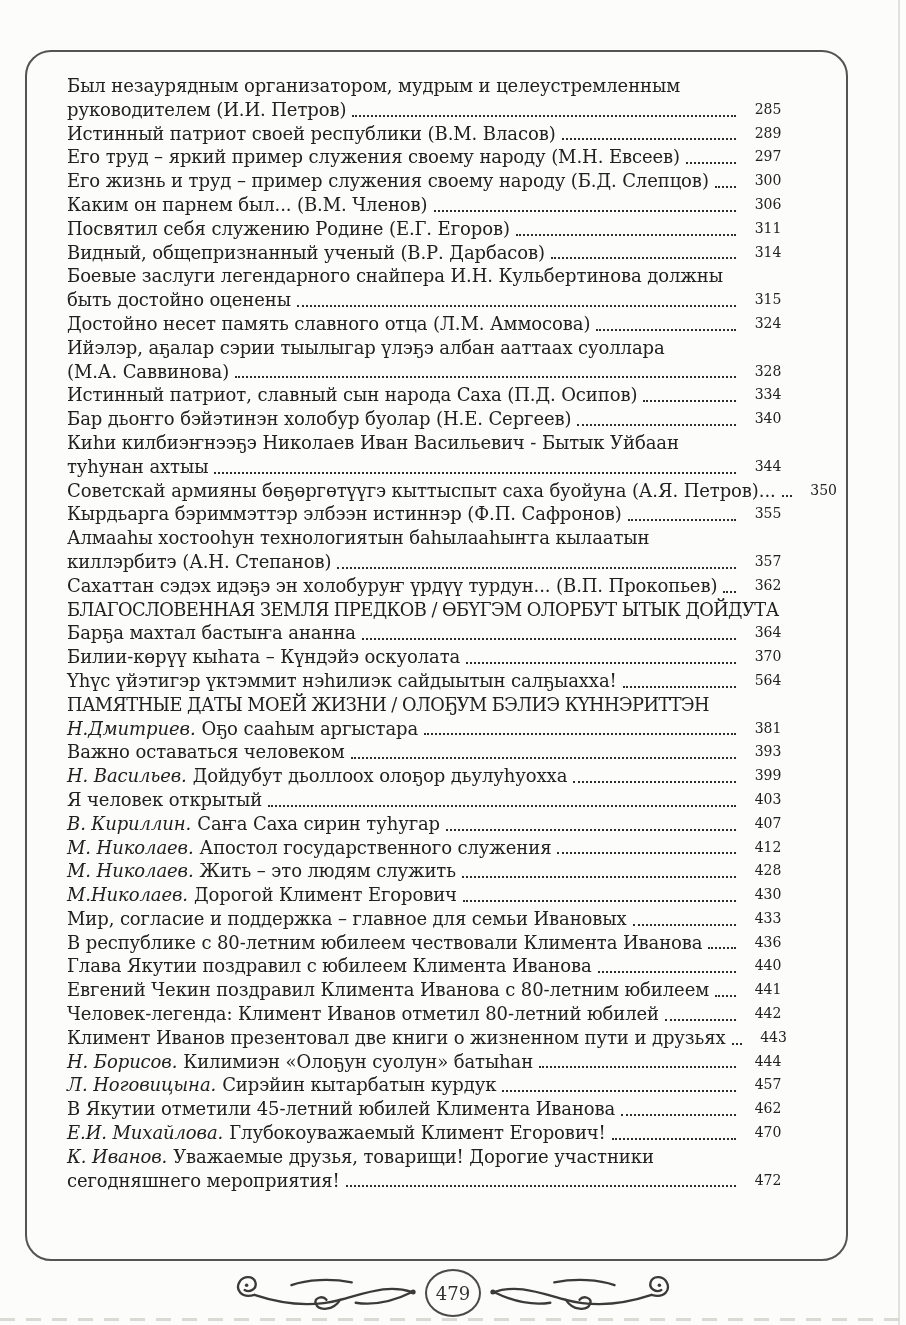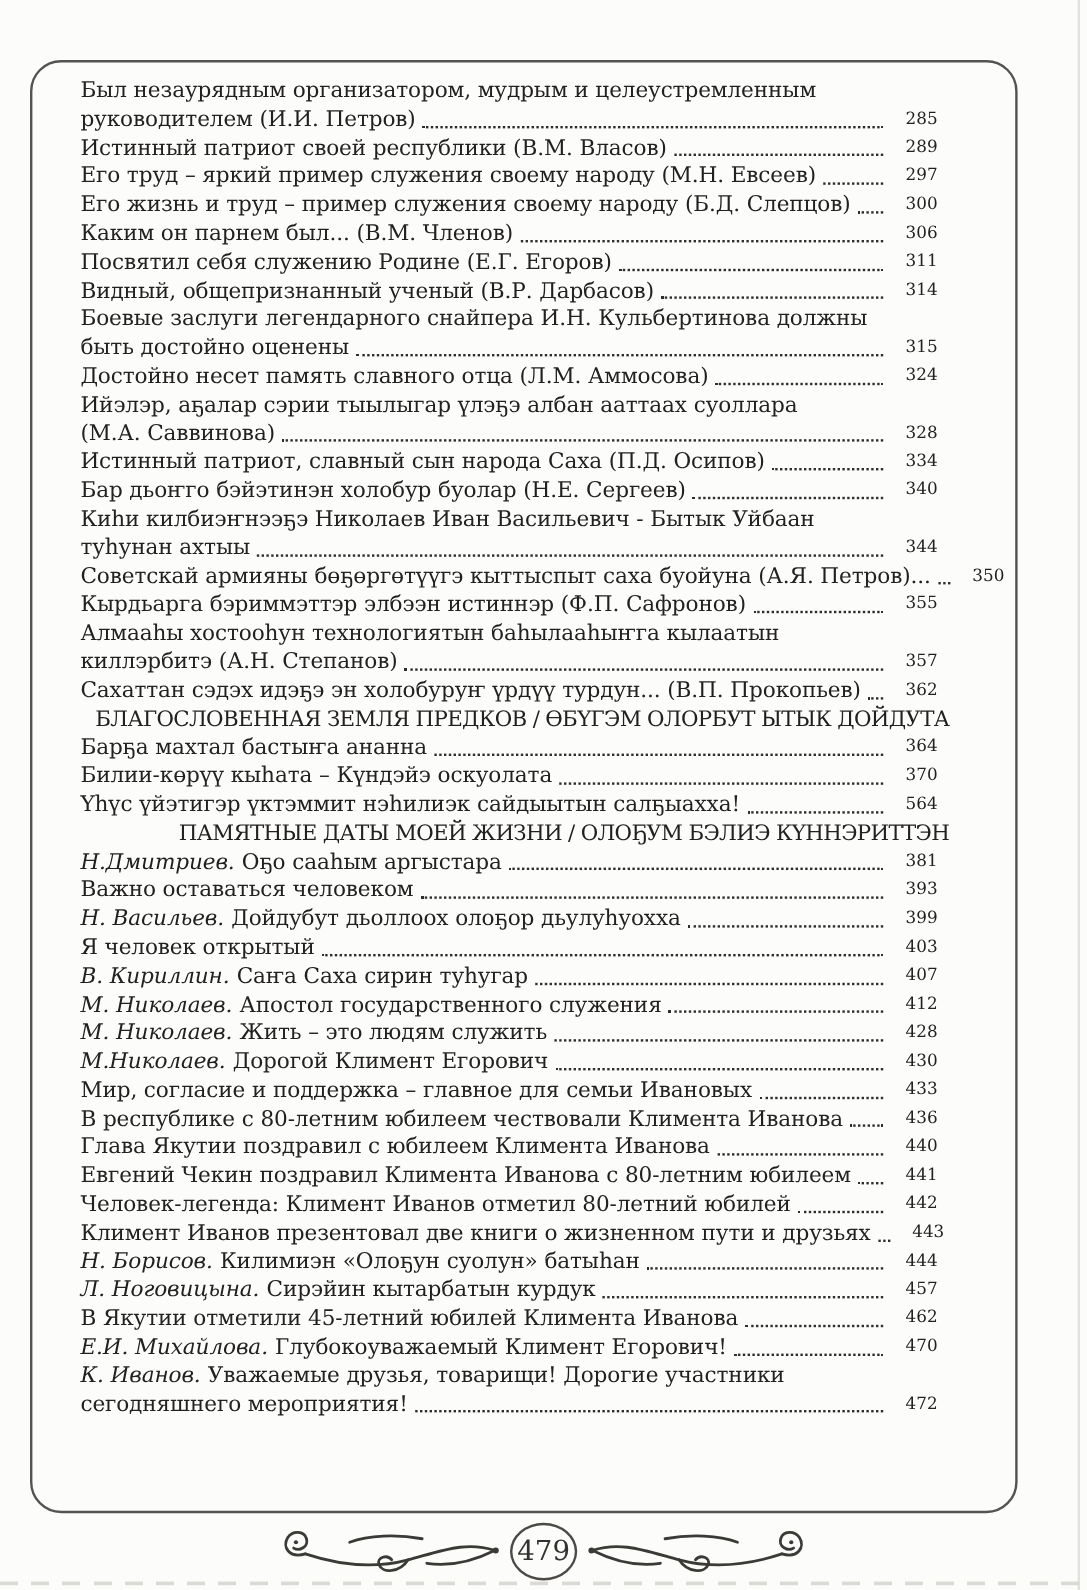--- a/index.html
+++ b/index.html
@@ -6,49 +6,49 @@
   body{
     width:906px;height:1325px;position:relative;overflow:hidden;
     background:#fcfcfa;
     font-family:"DejaVu Serif","Liberation Serif",serif;
     color:#222120;
   }
   .page-frame{
     position:absolute;left:25px;top:50px;width:823px;height:1211px;
     box-sizing:border-box;
     border:2px solid #555350;border-radius:26px;
-    padding:12px 55px 0 40px;
+    padding:22px 55px 0 40px;
     background:transparent;
   }
   .toc{width:100%;}
   .row{
     display:flex;align-items:flex-end;
     height:23.8px;font-size:18px;line-height:23.8px;
     white-space:nowrap;letter-spacing:-0.1px;
   }
   .row .txt{flex:0 0 auto;}
   .row .author{font-style:italic;margin-right:6px;flex:0 0 auto;}
   .row .lead{
     flex:1 1 auto;min-width:10px;
     border-bottom:2px dotted #2f2e2c;
     margin:0 9px 5px 6px;
   }
   .row .pg{flex:0 0 46px;text-align:center;font-size:14px;letter-spacing:0;}
-  .row.heading{font-size:17.8px;letter-spacing:-0.55px;justify-content:flex-end;}
+  .row.heading{font-size:17.8px;letter-spacing:-0.55px;}
   .footer-ornament{
     position:absolute;left:0;top:1264px;width:906px;height:58px;
     display:flex;align-items:center;justify-content:center;gap:7px;
   }
   .flourish{flex:0 0 auto;}
   .flourish.mirrored{transform:scaleX(-1);}
   .page-badge{
     box-sizing:border-box;width:56px;height:48px;
     border:2px solid #4c4a47;border-radius:50%;
     display:flex;align-items:center;justify-content:center;
-    font-size:23px;color:#33322f;background:transparent;
+    font-size:18px;color:#33322f;background:transparent;
   }
   .scan-edge-right{
     position:absolute;top:0;right:6px;width:2px;height:1325px;
     background:#d4d3cd;opacity:.65;
   }
   .scan-edge-bottom{
     position:absolute;left:0;top:1318px;width:906px;height:3px;
     background:repeating-linear-gradient(90deg,#d2d1cb 0 15px,transparent 15px 26px);
     opacity:.8;
   }

